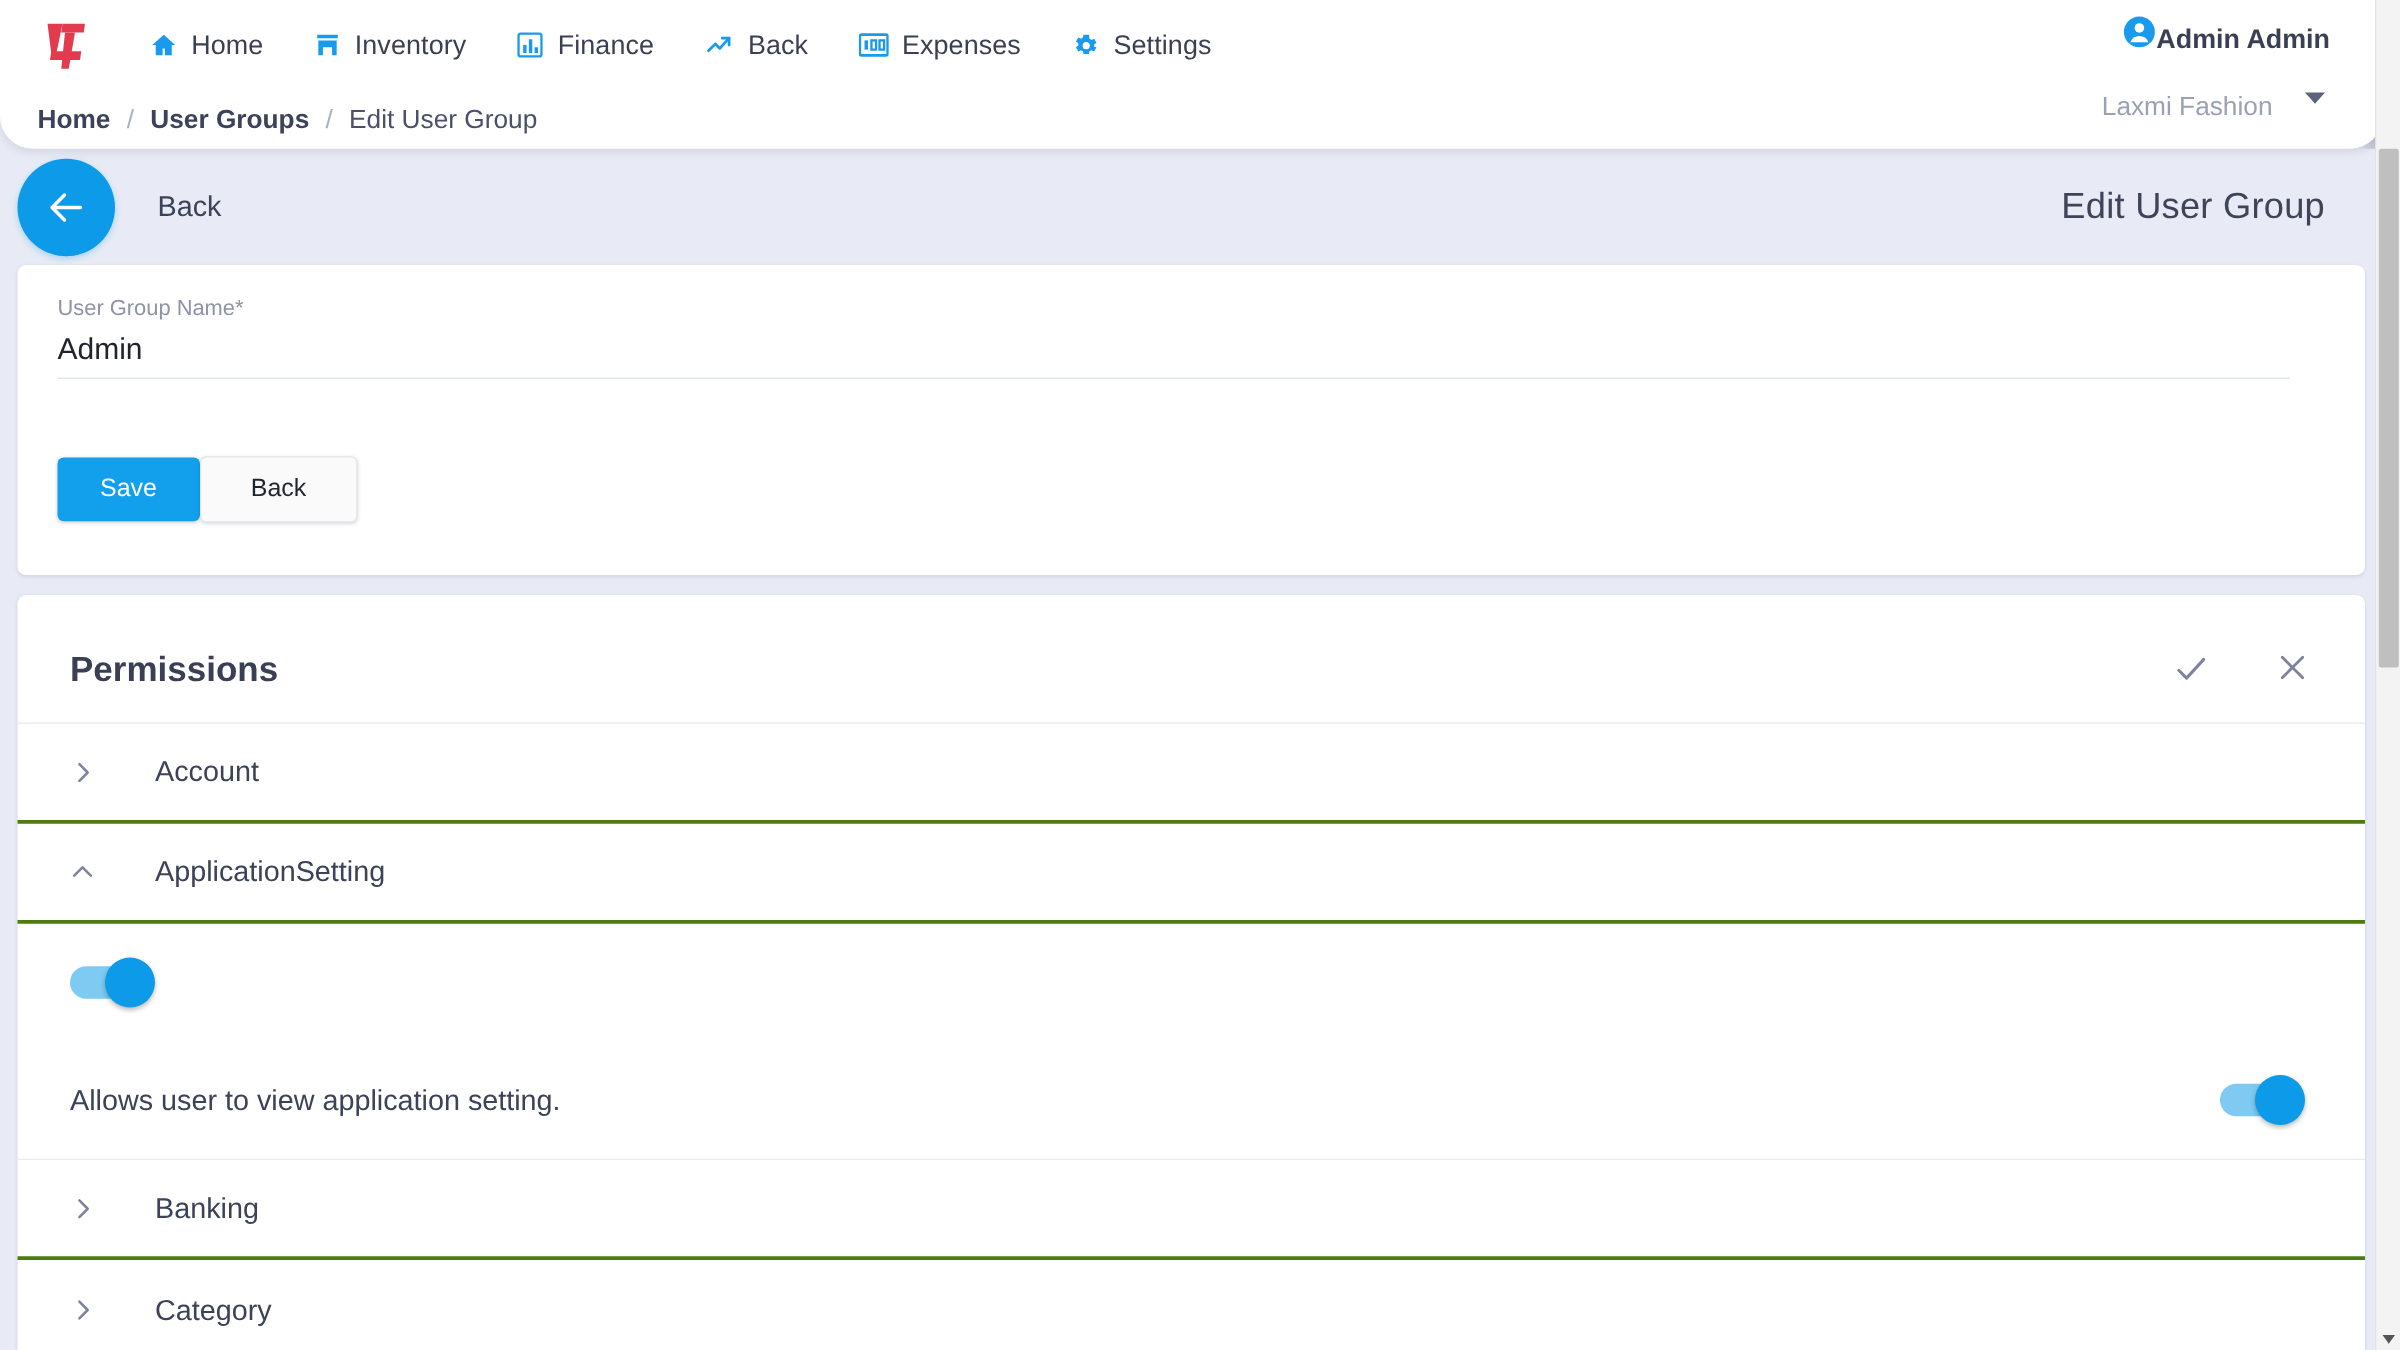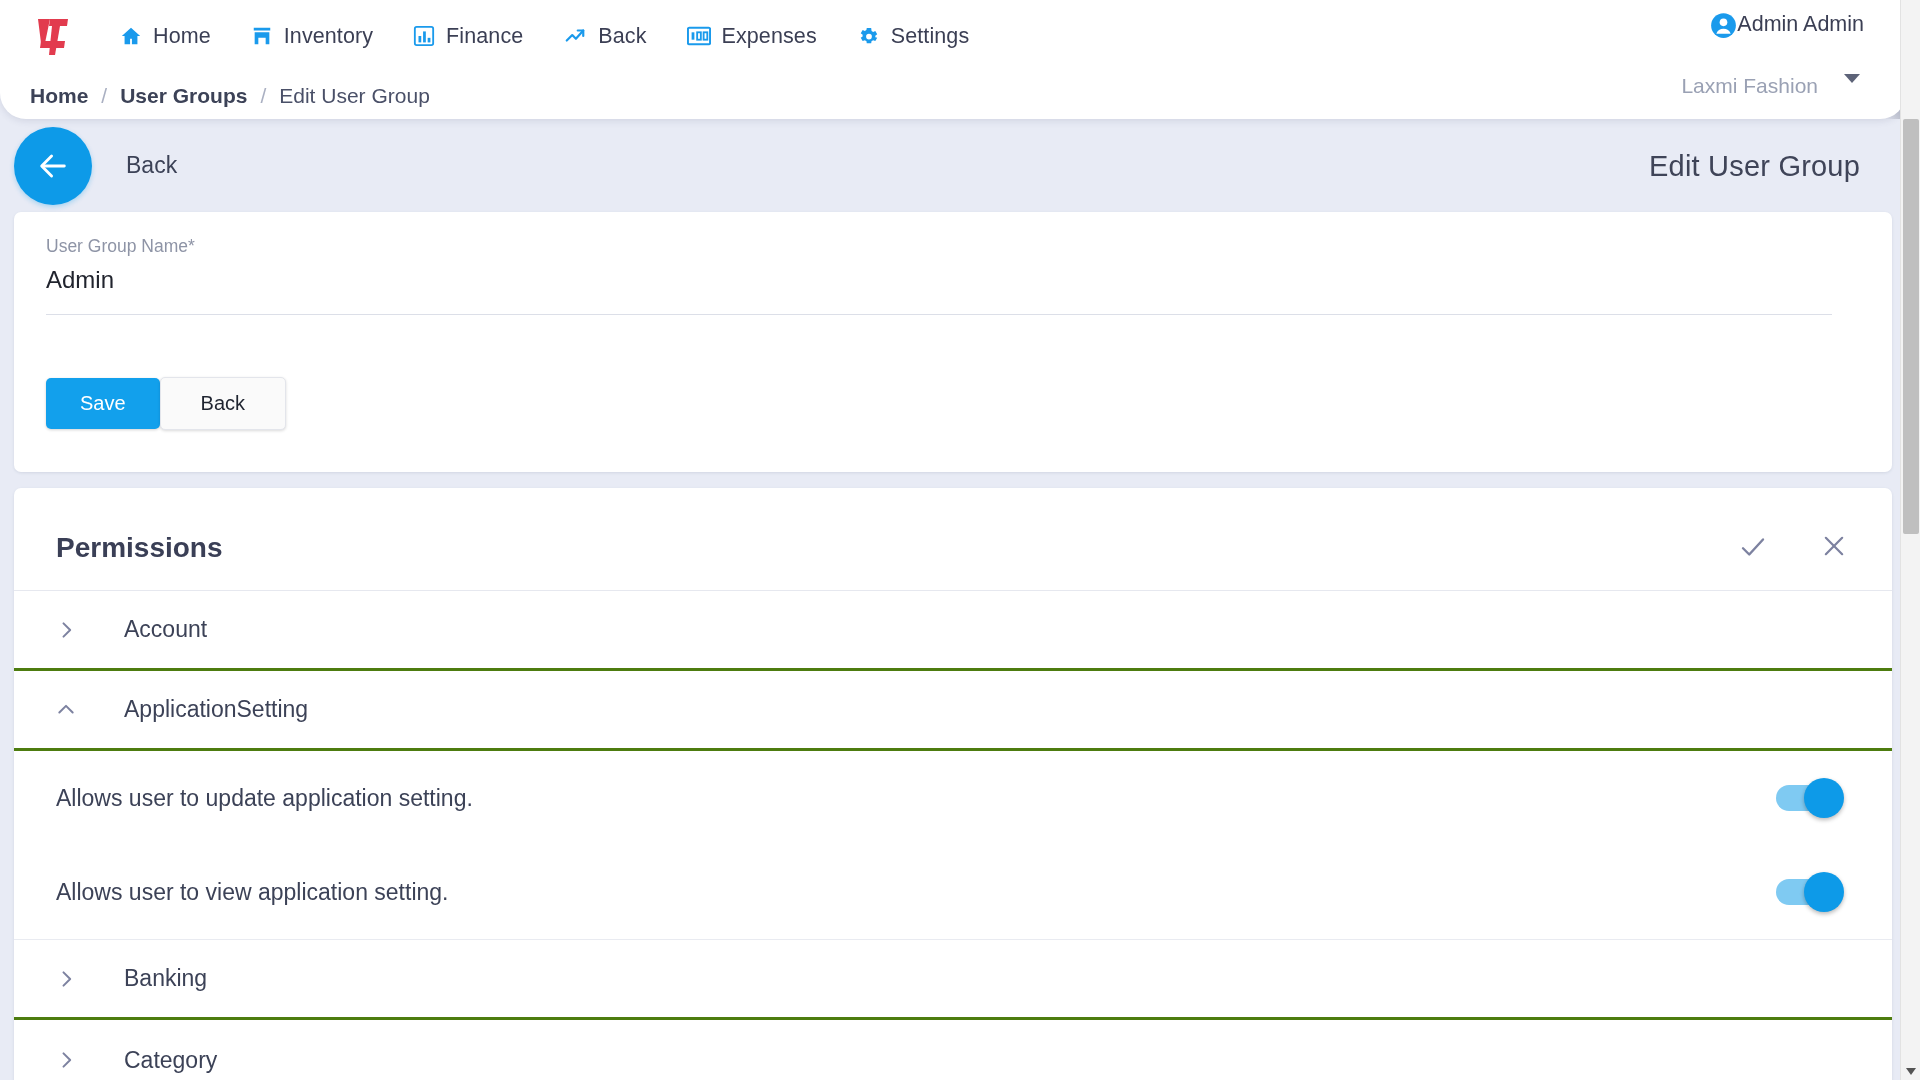--- a/index.html
+++ b/index.html
@@ -30,21 +30,21 @@
   }
   .nav-items { display: flex; align-items: center; gap: 0; margin-left: 12px; }
   .nav-item {
     display: flex; align-items: center; gap: 11px;
     padding: 8px 20px; cursor: pointer;
     font-size: 21.5px; color: #3b3f54; letter-spacing: .1px;
   }
   .nav-item .ico { display: flex; align-items: center; }
   .user-box {
     position: absolute; right: 42px; top: 12px;
-    display: flex; align-items: flex-start; gap: 0; cursor: pointer;
+    display: flex; align-items: flex-end; gap: 0; cursor: pointer; font-weight: bold;
   }
   .user-box .uname { font-size: 21.5px; color: #3b3f54; }
 
   .breadcrumb {
     position: absolute; top: 72px; left: 0; height: 47px;
     display: flex; align-items: center; padding-left: 30px; gap: 0;
     font-size: 21px;
   }
   .crumb { color: #3c4257; cursor: pointer; }
   .crumb.bold { font-weight: 700; }
@@ -82,21 +82,21 @@
   }
 
   .card {
     background: #fff; border-radius: 7px; margin: 0 14px 16px 14px;
     box-shadow: 0 1px 3px rgba(60,70,110,.12);
   }
   .form-card { padding: 24px 32px 42px 32px; }
   .field-label { font-size: 17.5px; color: #8e94a6; margin-bottom: 9px; }
   .field-label .req { color: #8e94a6; }
   .field-value {
-    font-size: 24px; color: #21242e; padding-bottom: 20px;
+    font-size: 24px; color: #21242e; padding-bottom: 8px;
     border-bottom: 1.5px solid #dcdfe8; width: calc(100% - 28px);
   }
   .btn-row { display: flex; align-items: center; margin-top: 62px; }
   .btn {
     font-size: 20px; border-radius: 5px; padding: 14px 34px;
     cursor: pointer; border: none; font-family: inherit;
   }
   .btn-save { background: #12a0ec; color: #fff; box-shadow: 0 1px 3px rgba(0,0,0,.18); }
   .btn-back {
     background: #fafafa; color: #1f2430; border: 1px solid #e3e5eb;
@@ -323,21 +323,20 @@
       <div class="acc-row">
         <span class="acc-chev">
           <svg width="20" height="20" viewBox="0 0 24 24" fill="none" stroke="#7d82a0" stroke-width="2.4" stroke-linecap="round" stroke-linejoin="round">
               <polyline points="4,15 12,7 20,15"></polyline>
             </svg>
         </span>
         <span class="acc-name">ApplicationSetting</span>
       </div>
 
       <div class="perm-row">
-        <span class="perm-desc">Allows user to update application setting.</span>
         <span class="switch">
             <span class="knob"></span>
           </span>
       </div>
 
       <div class="perm-row">
         <span class="perm-desc">Allows user to view application setting.</span>
         <span class="switch">
             <span class="knob"></span>
           </span>

